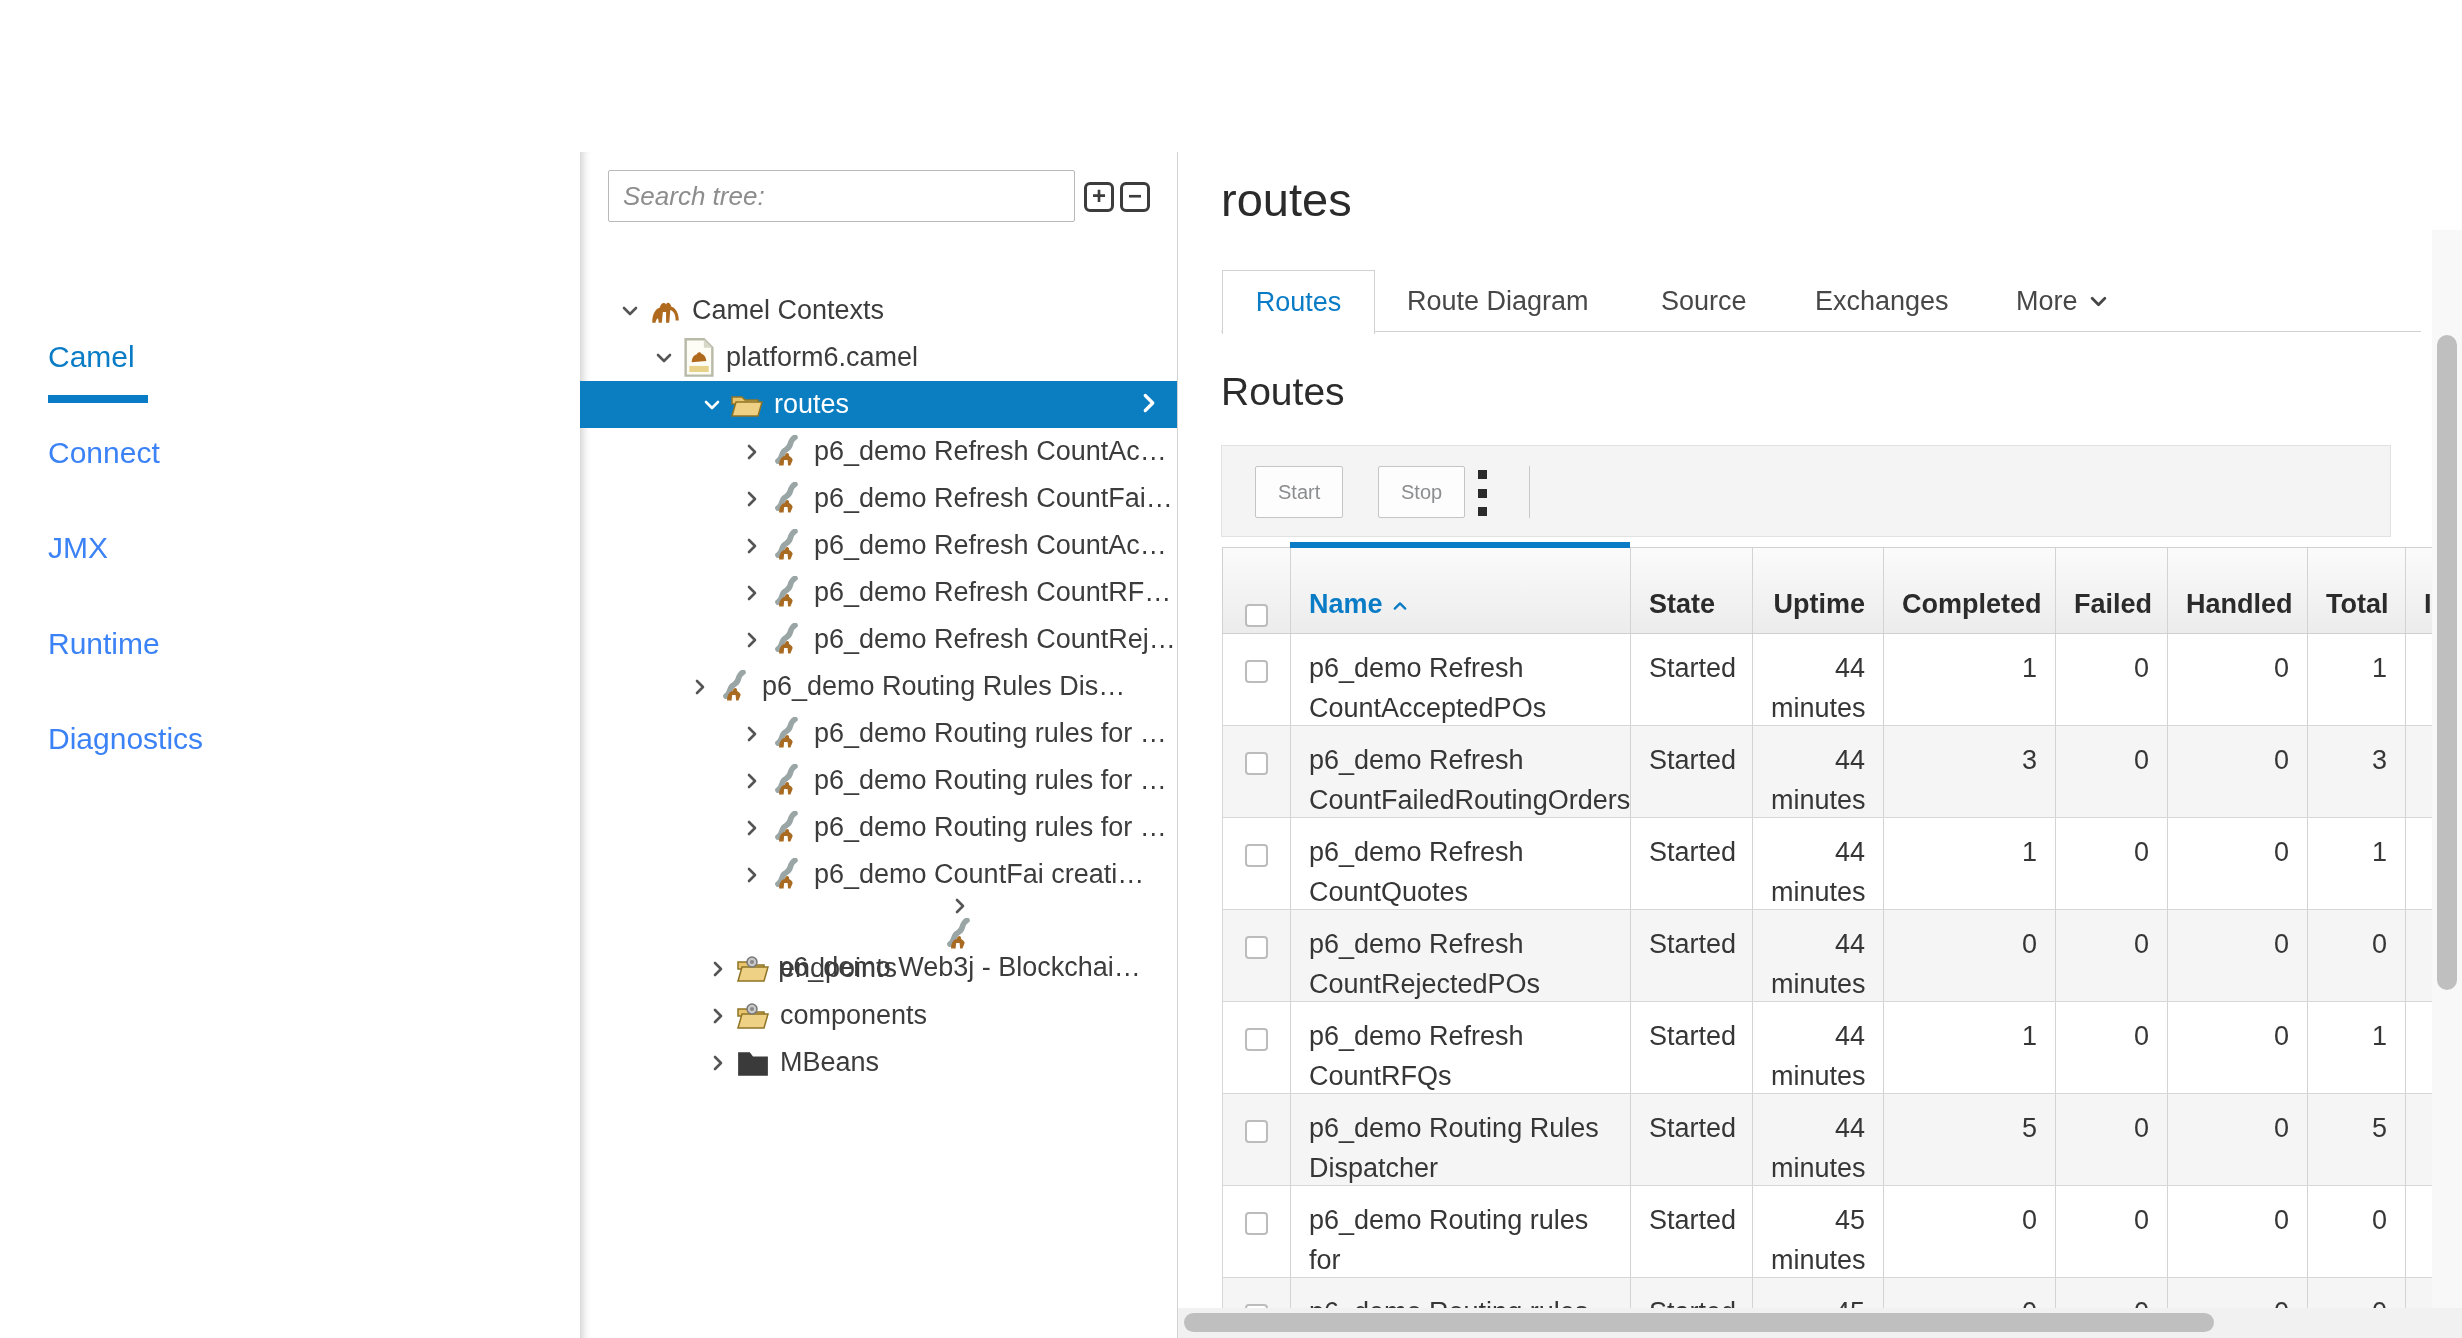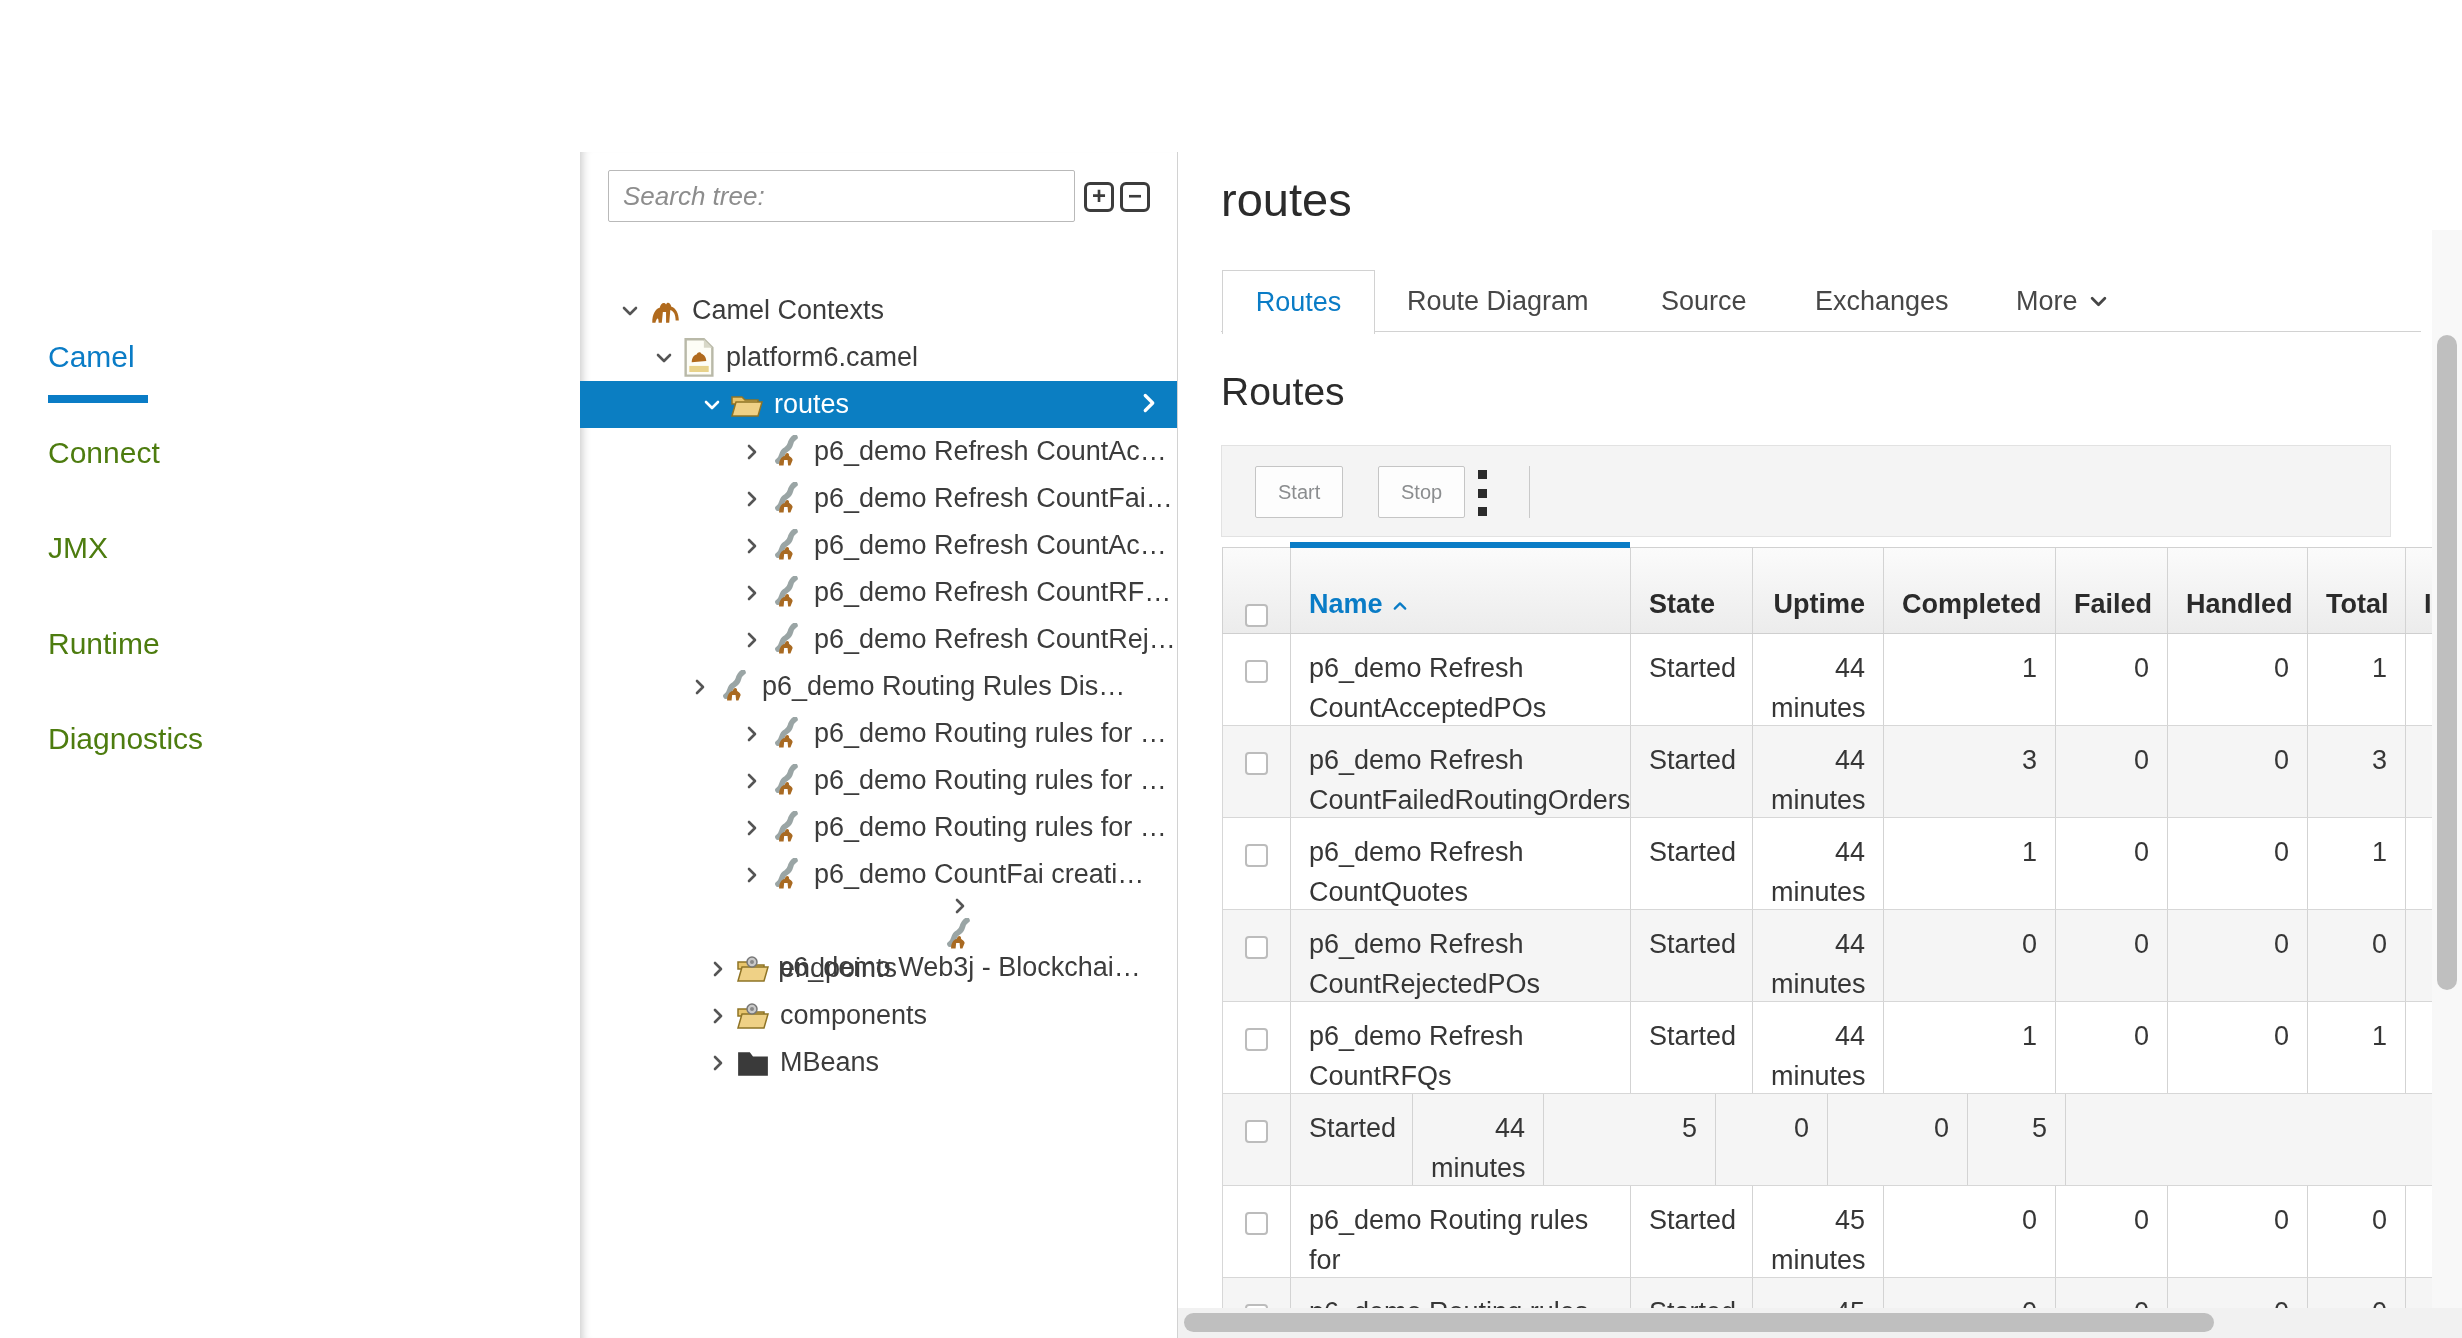--- a/index.html
+++ b/index.html
@@ -15,21 +15,21 @@
   .q-circle { position:relative; width:72px; height:72px; border:11px solid #c9c9c9; border-radius:50%; background:#151515; display:flex; align-items:center; justify-content:center; }
   .q-tail { position:absolute; left:6px; bottom:-12px; width:13px; height:26px; background:#c9c9c9; border-radius:4px; transform:rotate(40deg); }
   .brand-text { font-size:62px; font-weight:bold; color:#c9c9c9; letter-spacing:-2px; margin-left:6px; line-height:1; }
   .help-btn { position:absolute; left:2157px; top:55px; width:42px; height:42px; border:4px solid #f0f0f0; border-radius:50%; color:#f0f0f0; font-size:27px; font-weight:bold; display:flex; align-items:center; justify-content:center; cursor:pointer; }
   .avatar { position:absolute; left:2340px; top:39px; width:75px; height:75px; border-radius:50%; background:#fff; overflow:hidden; cursor:pointer; }
   .avatar .head { position:absolute; left:22px; top:14px; width:31px; height:34px; border-radius:50%; background:#c7c7c7; }
   .avatar .body { position:absolute; left:8px; top:50px; width:59px; height:40px; border-radius:26px 26px 0 0; background:#c7c7c7; }
 
   
   .sidenav { position:absolute; left:0; top:152px; width:580px; height:1118px; background:#fff; }
-  .nav-item { position:absolute; left:48px; font-size:30px; color:#4d7c0f; cursor:pointer; white-space:nowrap; }
+  .nav-item { position:absolute; left:48px; font-size:30px; color:#3b82f6; cursor:pointer; white-space:nowrap; }
   .nav-item.active { color:#0a7cc6; }
   .nav-underline { position:absolute; left:48px; width:100px; height:8px; background:#0a7cc6; }
 
   
   .treepanel { position:absolute; left:580px; top:152px; width:598px; height:1186px; background:#fff;
                border-right:1px solid #d2d2d2; box-shadow:inset 10px 0 10px -8px rgba(0,0,0,.22); }
   .tree-search { position:absolute; left:28px; top:18px; width:467px; height:52px; border:1px solid #b9b9b9; border-radius:2px; background:#fff; font-size:26px; padding:0 14px; color:#363636; font-family:"Liberation Sans", sans-serif; }
   .tree-search::placeholder { font-style:italic; color:#8d8d8d; }
   .tree-sq-btn { position:absolute; top:30px; width:30px; height:30px; border:3px solid #3c3c3c; border-radius:6px; color:#3c3c3c; font-size:24px; font-weight:bold; line-height:22px; text-align:center; cursor:pointer; background:#fff; }
   .tree-list { position:absolute; left:0; top:135px; width:597px; }
@@ -466,20 +466,21 @@
             <div class="cell c4 ar">1</div>
             <div class="cell c5 ar">0</div>
             <div class="cell c6 ar">0</div>
             <div class="cell c7 ar">1</div>
             <div class="cell c8 al"></div>
           </div>
           <div class="trow alt">
             <div class="cell col-check">
               <span class="cb"></span>
             </div>
+            <div class="cell c1 al">p6_demo Routing Rules<br>Dispatcher</div>
             <div class="cell c2 al">Started</div>
             <div class="cell c3 ar">44<br>minutes</div>
             <div class="cell c4 ar">5</div>
             <div class="cell c5 ar">0</div>
             <div class="cell c6 ar">0</div>
             <div class="cell c7 ar">5</div>
             <div class="cell c8 al"></div>
           </div>
           <div class="trow">
             <div class="cell col-check">

